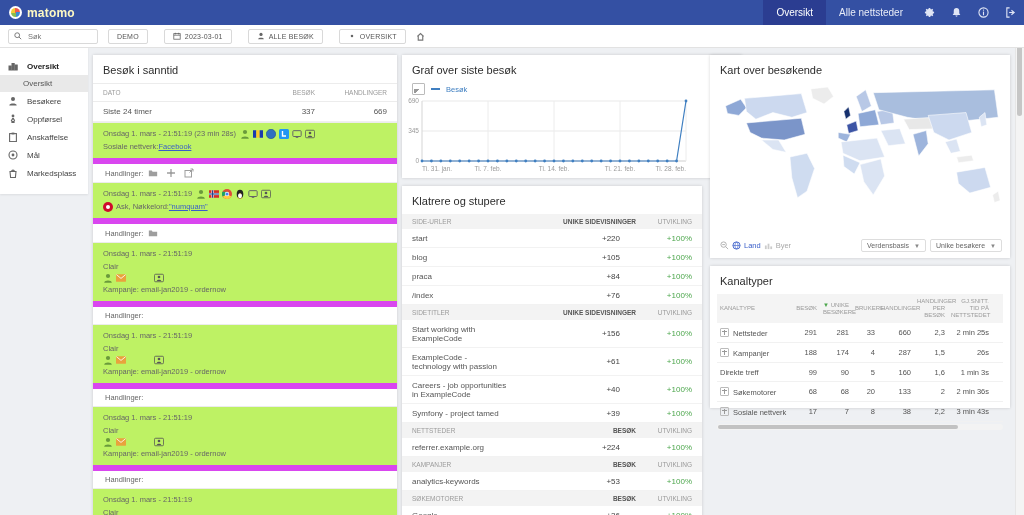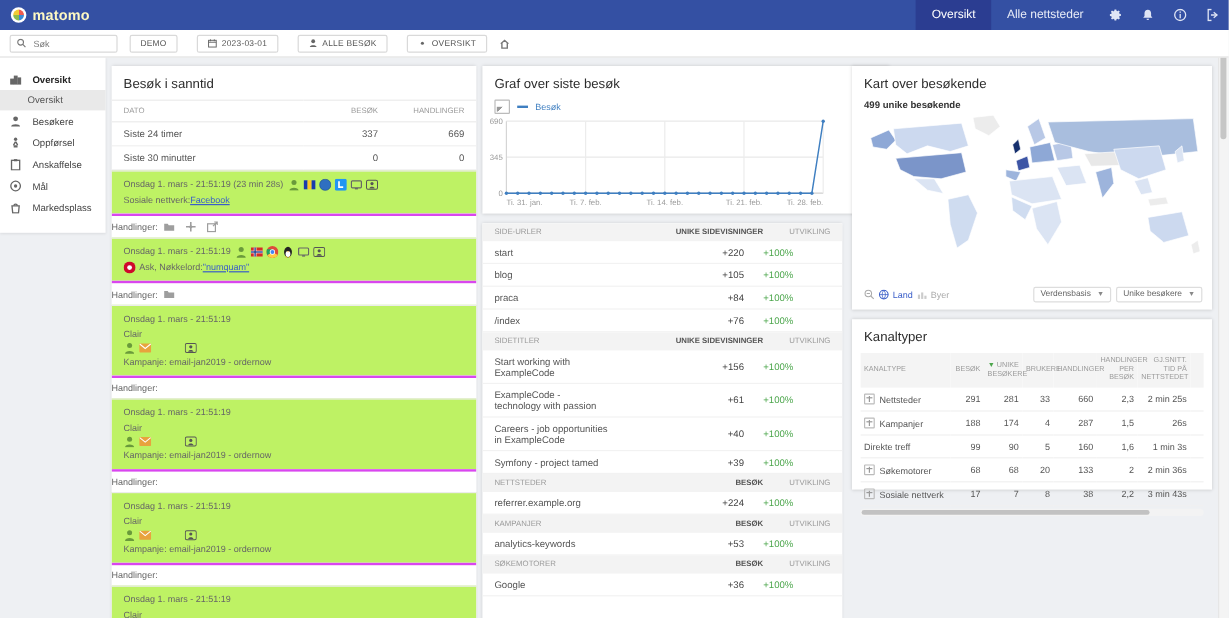--- a/index.html
+++ b/index.html
@@ -44,21 +44,21 @@
   .card{position:absolute;background:#fff;box-shadow:0 0 3px rgba(0,0,0,.16);}
   .card-title{font-size:11px;color:#2c2c2c;padding:9px 10px 7px;}
   
   #card-realtime{left:93px;top:55px;width:304px;height:470px;overflow:hidden;}
   .rt-table{width:100%;border-collapse:collapse;}
   .rt-table th{font-size:6.5px;color:#9a9a9a;text-transform:uppercase;font-weight:normal;
                text-align:left;padding:5px 10px;border-top:1px solid #ececec;border-bottom:1px solid #ececec;}
   .rt-table th.num,.rt-table td.num{text-align:right;width:52px;}
   .rt-table td{font-size:8px;color:#555;padding:5px 10px;border-bottom:1px solid #f0f0f0;}
   .visit-info{background:#bef264;padding:4px 10px 5px;border-top:1px solid #ececec;}
-  .visit-actions{padding:4px 0;font-size:7.5px;color:#666;background:#fff;border-top:2px solid #d946ef;
+  .visit-actions{padding:4px 12px;font-size:7.5px;color:#666;background:#fff;border-top:6px solid #d946ef;
                  display:flex;align-items:center;gap:5px;min-height:9px;}
   .v-line{font-size:7.5px;color:#666;line-height:13px;display:flex;align-items:center;flex-wrap:nowrap;}
   .v-line .dt{margin-right:4px;white-space:nowrap;}
   .ic{display:inline-block;width:10px;height:10px;margin-right:3px;flex:0 0 auto;vertical-align:-2px;}
   .ic svg{width:100%;height:100%;display:block;}
   .ic.spacer{width:22px;}
   .lnk{color:#3a5ec9;text-decoration:underline;cursor:pointer;}
   
   #card-graph{left:402px;top:55px;width:340px;height:123px;}
   .legend-row{display:flex;align-items:center;gap:6px;padding:0 10px;height:12px;}
@@ -69,21 +69,21 @@
   .legend-label{font-size:7.5px;color:#3f7fc1;}
   
   #card-movers{left:402px;top:186px;width:300px;height:340px;overflow:hidden;}
   .mv-sec-hdr{display:grid;grid-template-columns:1fr 96px 56px;padding:4px 10px;background:#f3f3f3;
               font-size:6.5px;color:#9a9a9a;text-transform:uppercase;align-items:center;}
   .mv-sec-hdr .vh{text-align:right;font-weight:bold;color:#555;}
   .mv-sec-hdr .ch{text-align:right;}
   .mv-row{display:grid;grid-template-columns:1fr 96px 56px;padding:4.5px 10px;border-bottom:1px solid #f2f2f2;
           font-size:8px;color:#555;cursor:pointer;align-items:center;gap:16px;}
   .mv-row .val{text-align:right;color:#444;}
-  .mv-row .chg{text-align:left;color:#4ca64c;}
+  .mv-row .chg{text-align:right;color:#4ca64c;}
   
   #card-map{left:710px;top:55px;width:300px;height:203px;}
   .map-counter{font-size:8px;font-weight:bold;color:#333;padding:0 10px;}
   .map-box{margin:2px 8px 0;}
   .map-controls{position:absolute;left:10px;right:8px;bottom:6px;display:flex;align-items:center;font-size:7.5px;color:#999;}
   .map-controls .grp{display:flex;align-items:center;gap:3px;}
   .map-controls svg{width:9px;height:9px;}
   .map-link{color:#3a5ec9;cursor:pointer;}
   .map-dim{color:#aaa;cursor:pointer;}
   .map-select{display:flex;align-items:center;gap:5px;border:1px solid #ddd;border-radius:2px;background:#fff;
@@ -255,25 +255,20 @@
       <th>DATO</th>
       <th class="num">BESØK</th>
       <th class="num">HANDLINGER</th>
     </tr>
       </thead>
     <tbody id="rt-summary">
         <tr>
           <td>Siste 24 timer</td>
           <td class="num">337</td>
           <td class="num">669</td>
-        </tr>
-        <tr>
-          <td>Siste 30 minutter</td>
-          <td class="num">0</td>
-          <td class="num">0</td>
         </tr>
       </tbody>
   </table>
   <div id="rt-visits">
       <div class="visit">
         <div class="visit-info">
           <div class="v-line">
             <span class="dt">Onsdag 1. mars - 21:51:19 (23 min 28s)</span>
             <span class="ic ">
               <svg viewBox="0 0 10 10">
@@ -602,20 +597,21 @@
         <circle cx="236.85714285714286" cy="66" r="1.4" fill="#3f7fc1"></circle>
         <circle cx="246.28571428571428" cy="66" r="1.4" fill="#3f7fc1"></circle>
         <circle cx="255.71428571428572" cy="66" r="1.4" fill="#3f7fc1"></circle>
         <circle cx="265.1428571428571" cy="66" r="1.4" fill="#3f7fc1"></circle>
         <circle cx="274.57142857142856" cy="66" r="1.4" fill="#3f7fc1"></circle>
         <circle cx="284" cy="6" r="1.4" fill="#3f7fc1"></circle>
       </svg></div>
 </div>
 
 <div class="card" id="card-movers">
+  <div class="card-title">Klatrere og stupere</div>
   <div id="movers-body">
       <div class="mv-sec-hdr">
         <span>SIDE-URLER</span>
         <span class="vh">UNIKE SIDEVISNINGER</span>
         <span class="ch">UTVIKLING</span>
       </div>
       <div class="mv-row">
         <span>start</span>
         <span class="val">+220</span>
         <span class="chg">+100%</span>
@@ -688,21 +684,20 @@
       <div class="mv-row">
         <span>Google</span>
         <span class="val">+36</span>
         <span class="chg">+100%</span>
       </div>
     </div>
 </div>
 
 <div class="card" id="card-map">
   <div class="card-title">Kart over besøkende</div>
-  <div class="map-counter">499 unike besøkende</div>
   <div class="map-box">
     <svg viewBox="0 0 300 135" width="284" height="128">
       <g stroke="#ffffff" stroke-width="0.6">
         <path d="M8,22 L24,15 L30,24 L22,32 L10,30 Z" fill="#8ea8d6"></path>
         <path d="M28,14 L88,9 L94,29 L78,34 L58,29 L40,36 L30,28 Z" fill="#ccd9ef"></path>
         <path d="M98,4 L116,2 L122,12 L112,20 L100,14 Z" fill="#ececec"></path>
         <path d="M30,40 L88,35 L92,52 L70,58 L46,56 L34,50 Z" fill="#7b95c9"></path>
         <path d="M46,58 L64,58 L72,71 L58,68 Z" fill="#dbe4f3"></path>
         <path d="M76,76 L94,72 L102,88 L94,112 L84,119 L78,98 Z" fill="#cfdcf0"></path>
         <path d="M133,28 L138,23 L140,32 L135,36 Z" fill="#16306e"></path>

